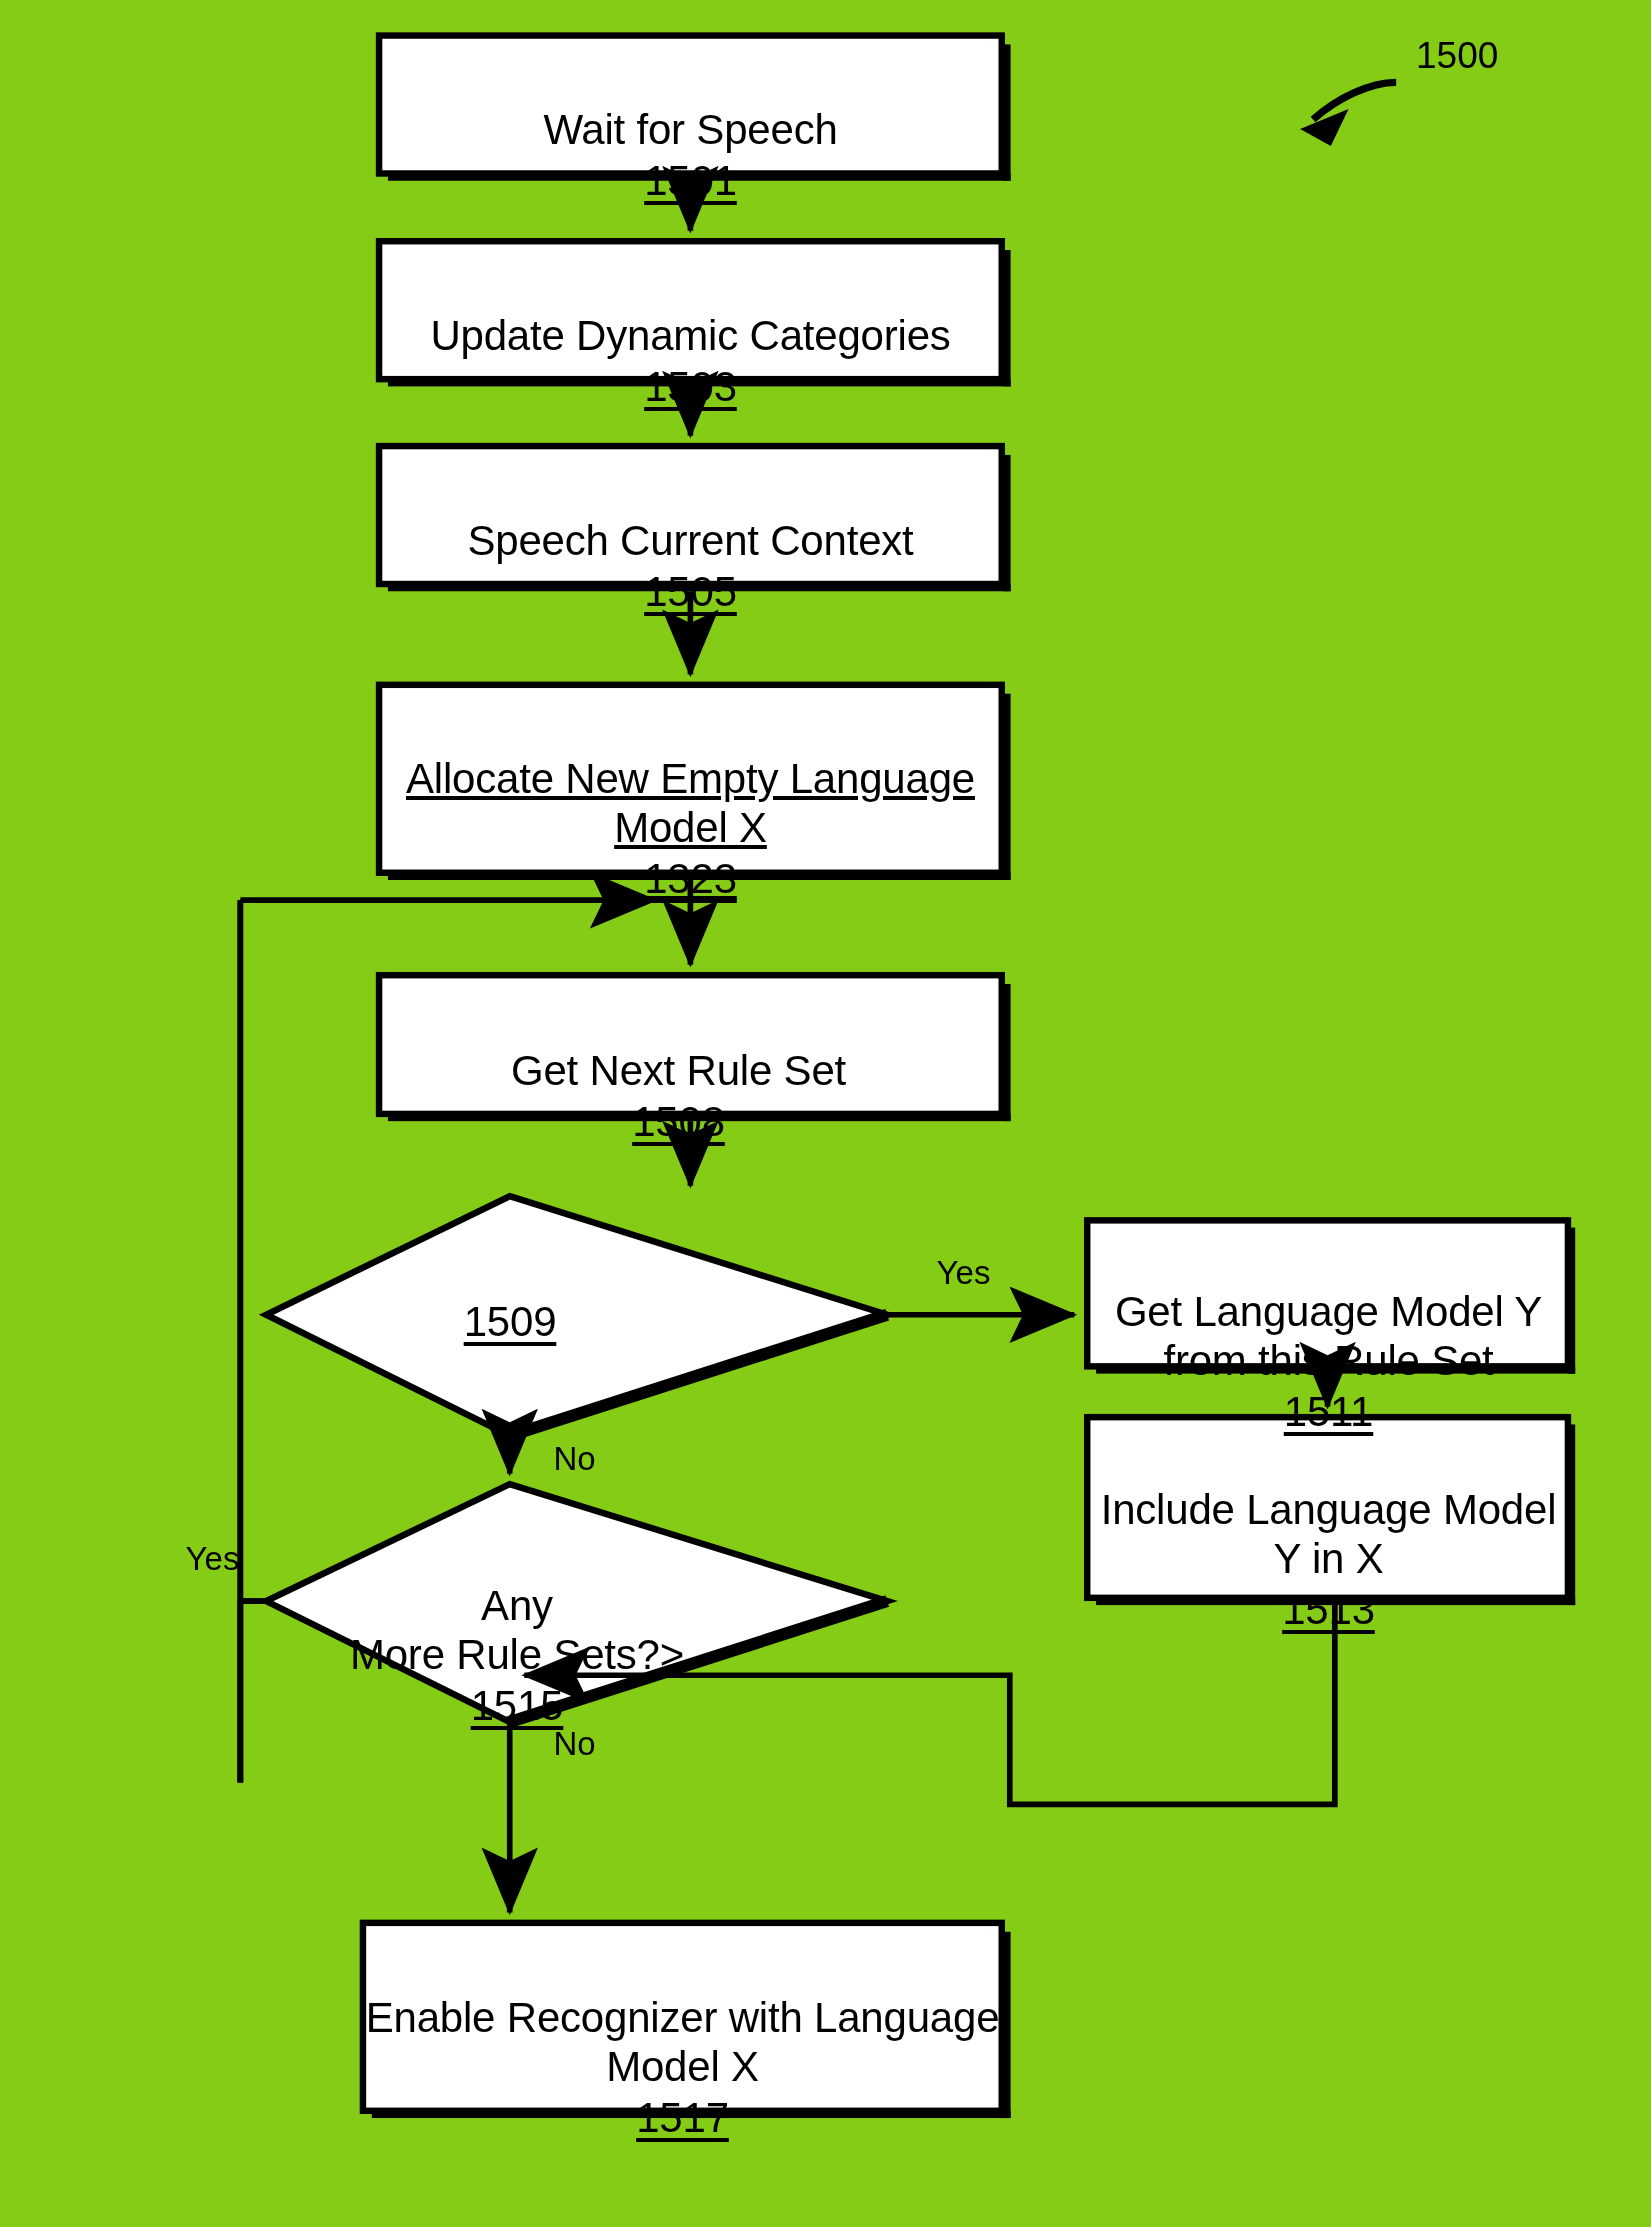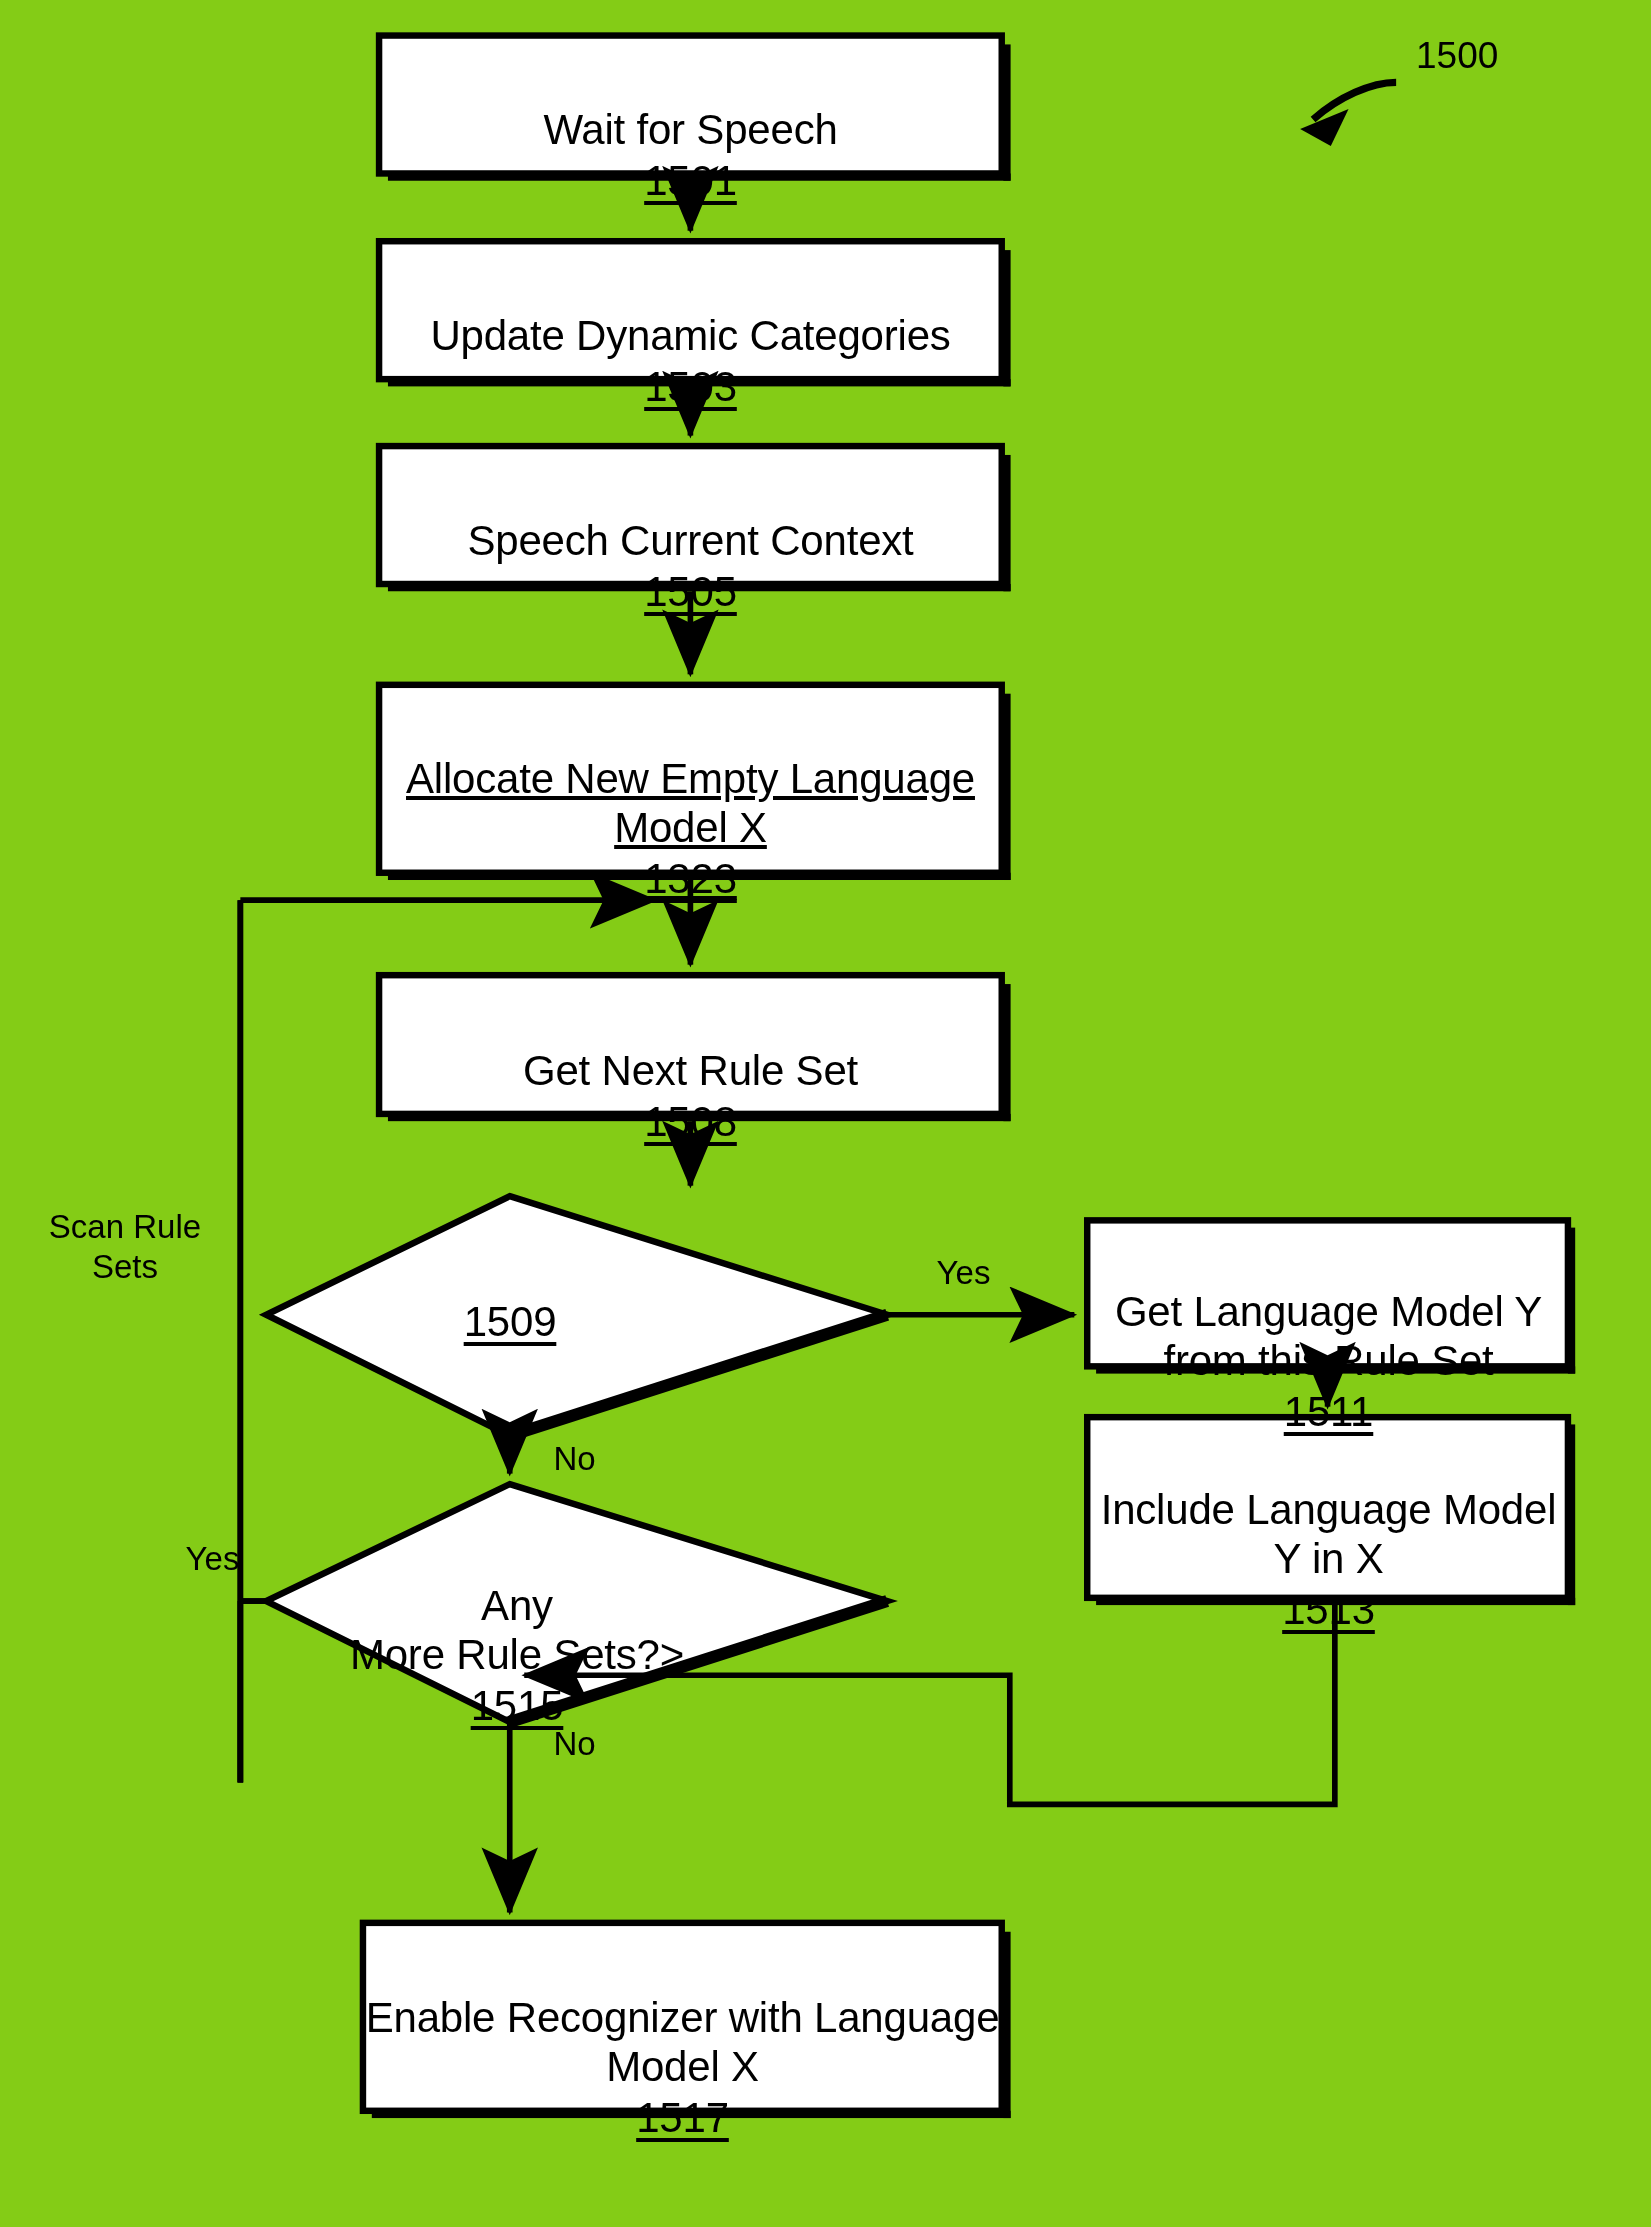--- a/index.html
+++ b/index.html
@@ -168,21 +168,21 @@
     <span>Speech Current Context</span>
     <span class="node-ref">1505</span>
   </div>
 
   <div class="node-text" style="left:379px; top:704px; width:623px;text-decoration:underline;">
     <span>Allocate New Empty Language
 Model X</span>
     <span class="node-ref">1323</span>
   </div>
 
-  <div class="node-text" style="left:379px; top:996px; width:623px;">
+  <div class="node-text" style="left:367px; top:996px; width:623px;">
     <span>Get Next Rule Set</span>
     <span class="node-ref">1508</span>
   </div>
 
   <div class="node-text" style="left:290px; top:1246px; width:440px;">
     <span class="node-ref">1509</span>
   </div>
 
   <div class="node-text" style="left:1088px; top:1237px; width:481px;">
     <span>Get Language Model Y
@@ -201,22 +201,20 @@
 More Rule Sets?&gt;</span>
     <span class="node-ref">1515</span>
   </div>
 
   <div class="node-text" style="left:363px; top:1943px; width:639px;">
     <span>Enable Recognizer with Language
 Model X</span>
     <span class="node-ref">1517</span>
   </div>
 
-  <div class="edge-label" style="left:24px; top:1207px; width:202px;">Scan Rule
-Sets</div>
 
   <div class="edge-label" style="left:915px; top:1253px; width:97px;">Yes</div>
 
   <div class="edge-label" style="left:526px; top:1439px; width:97px;">No</div>
 
   <div class="edge-label" style="left:164px; top:1539px; width:97px;">Yes</div>
 
   <div class="edge-label" style="left:526px; top:1724px; width:97px;">No</div>
 
 </div>

